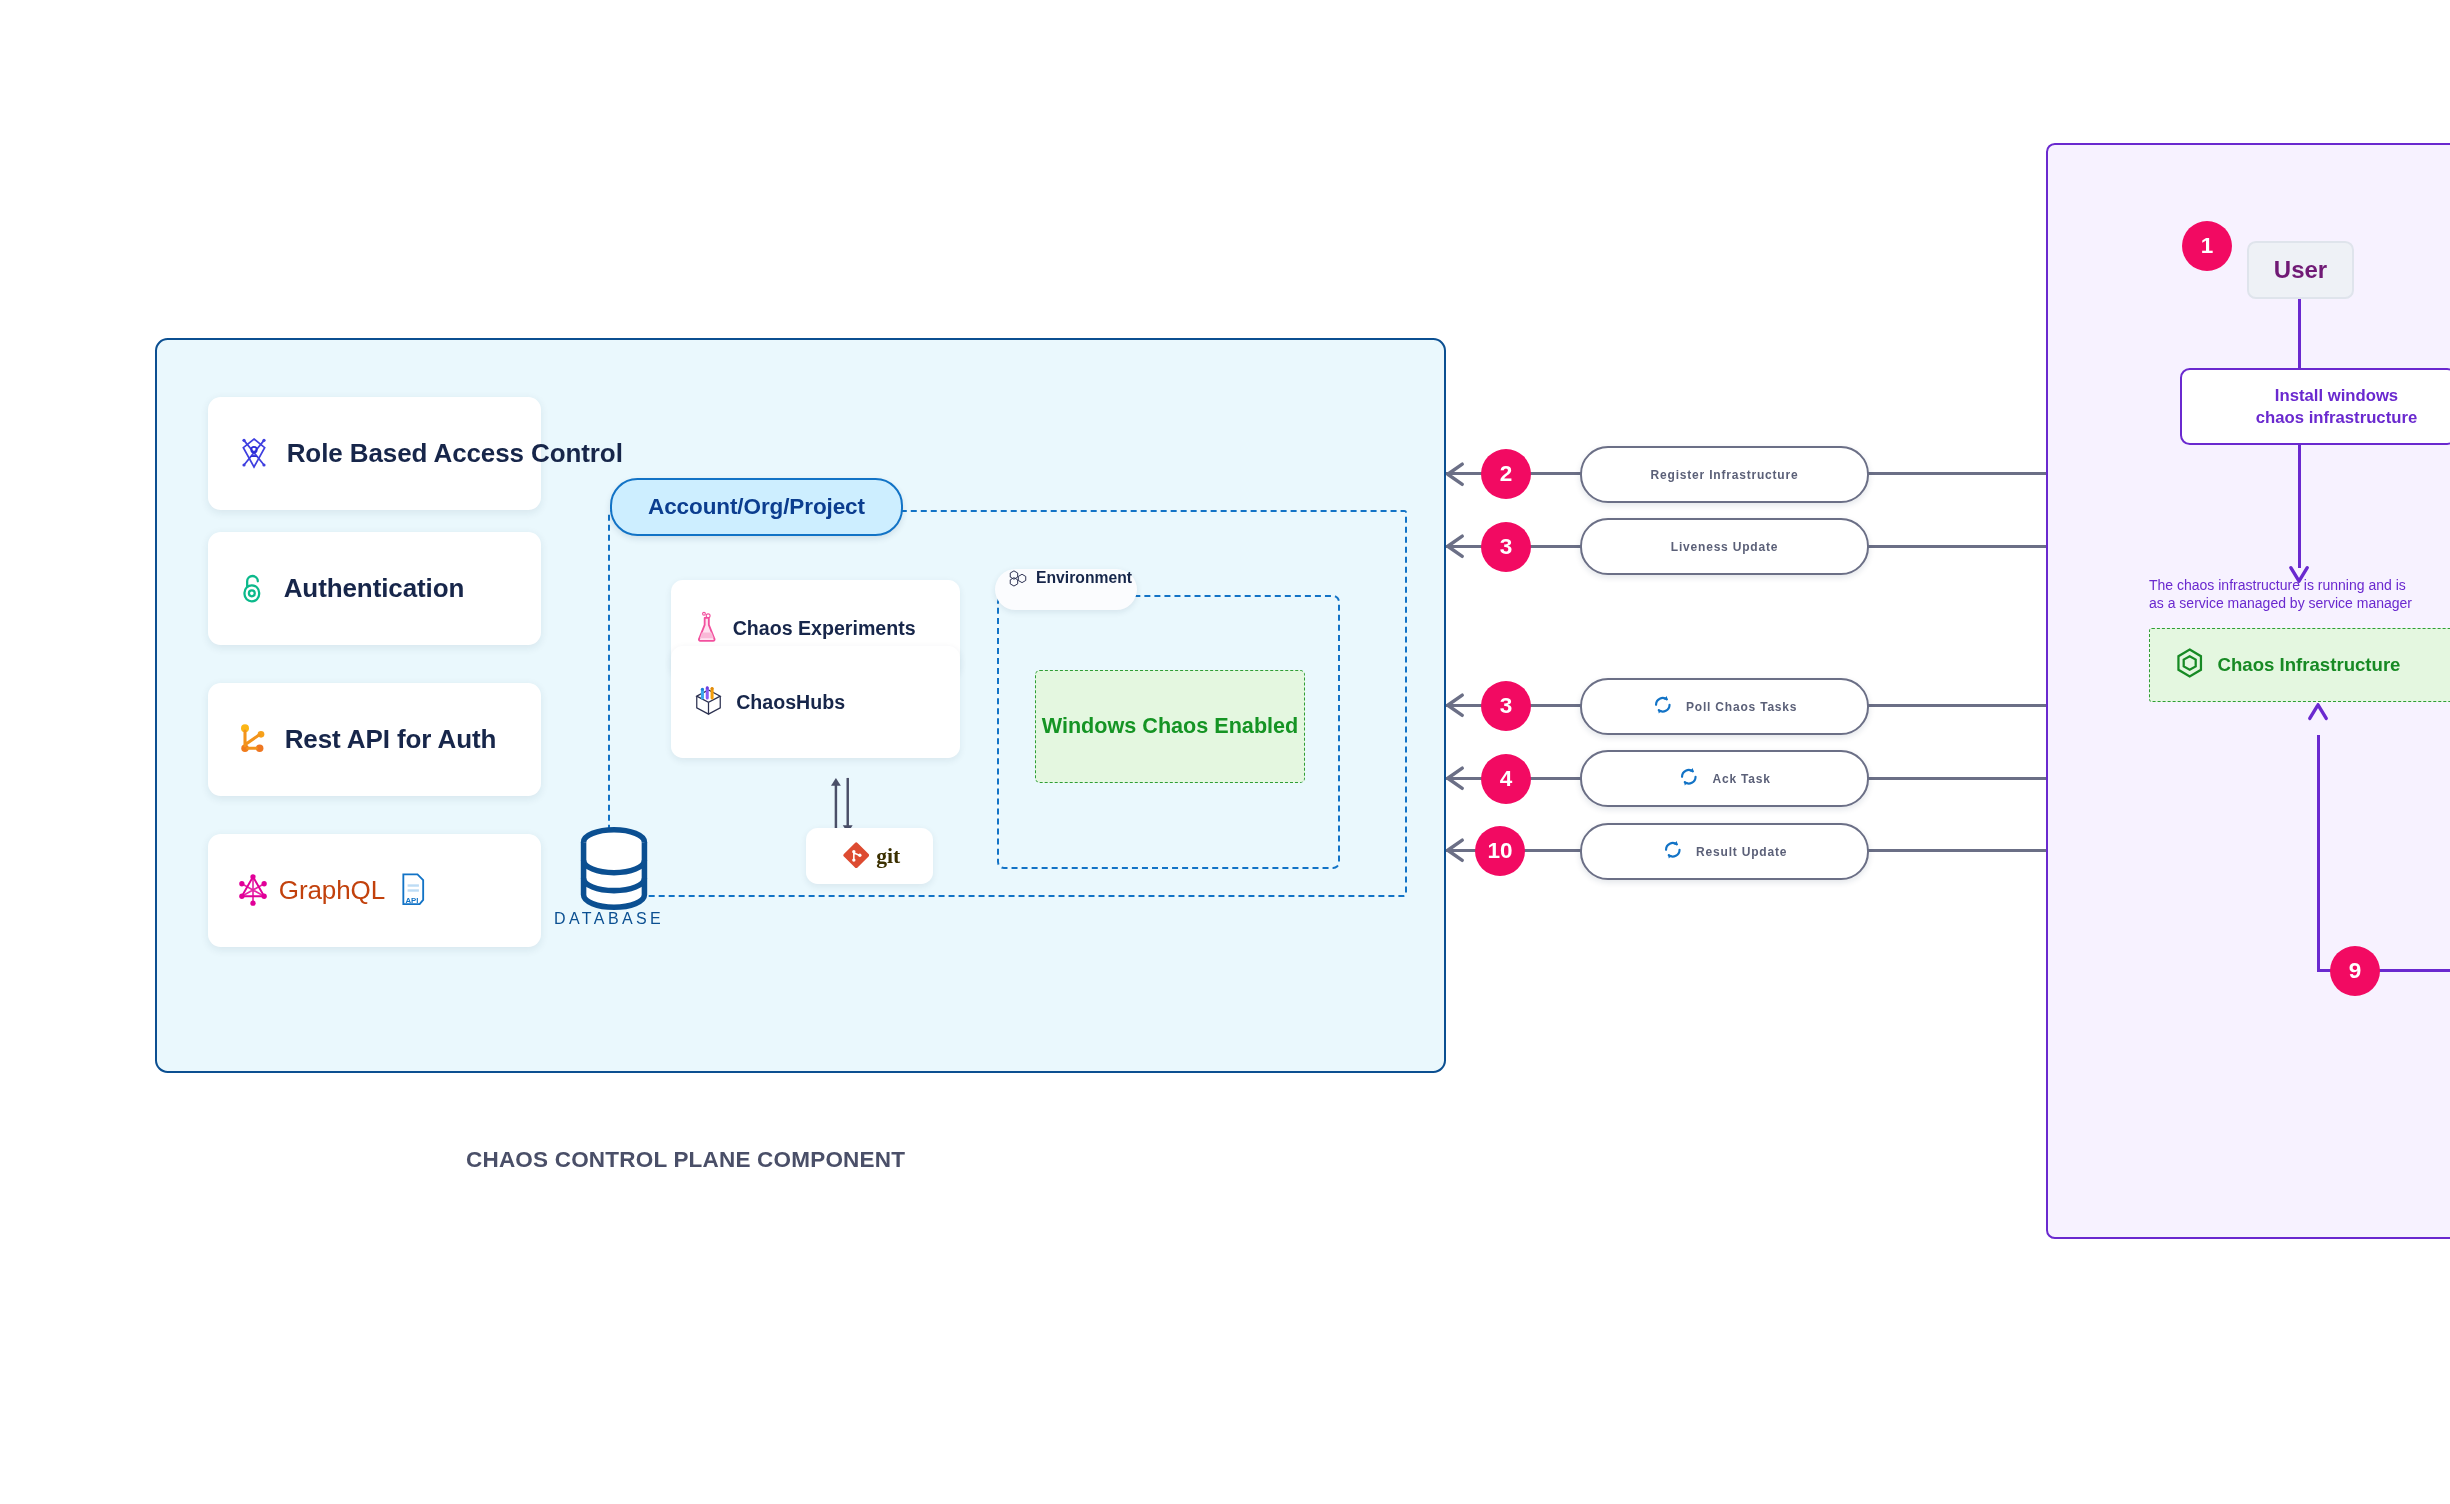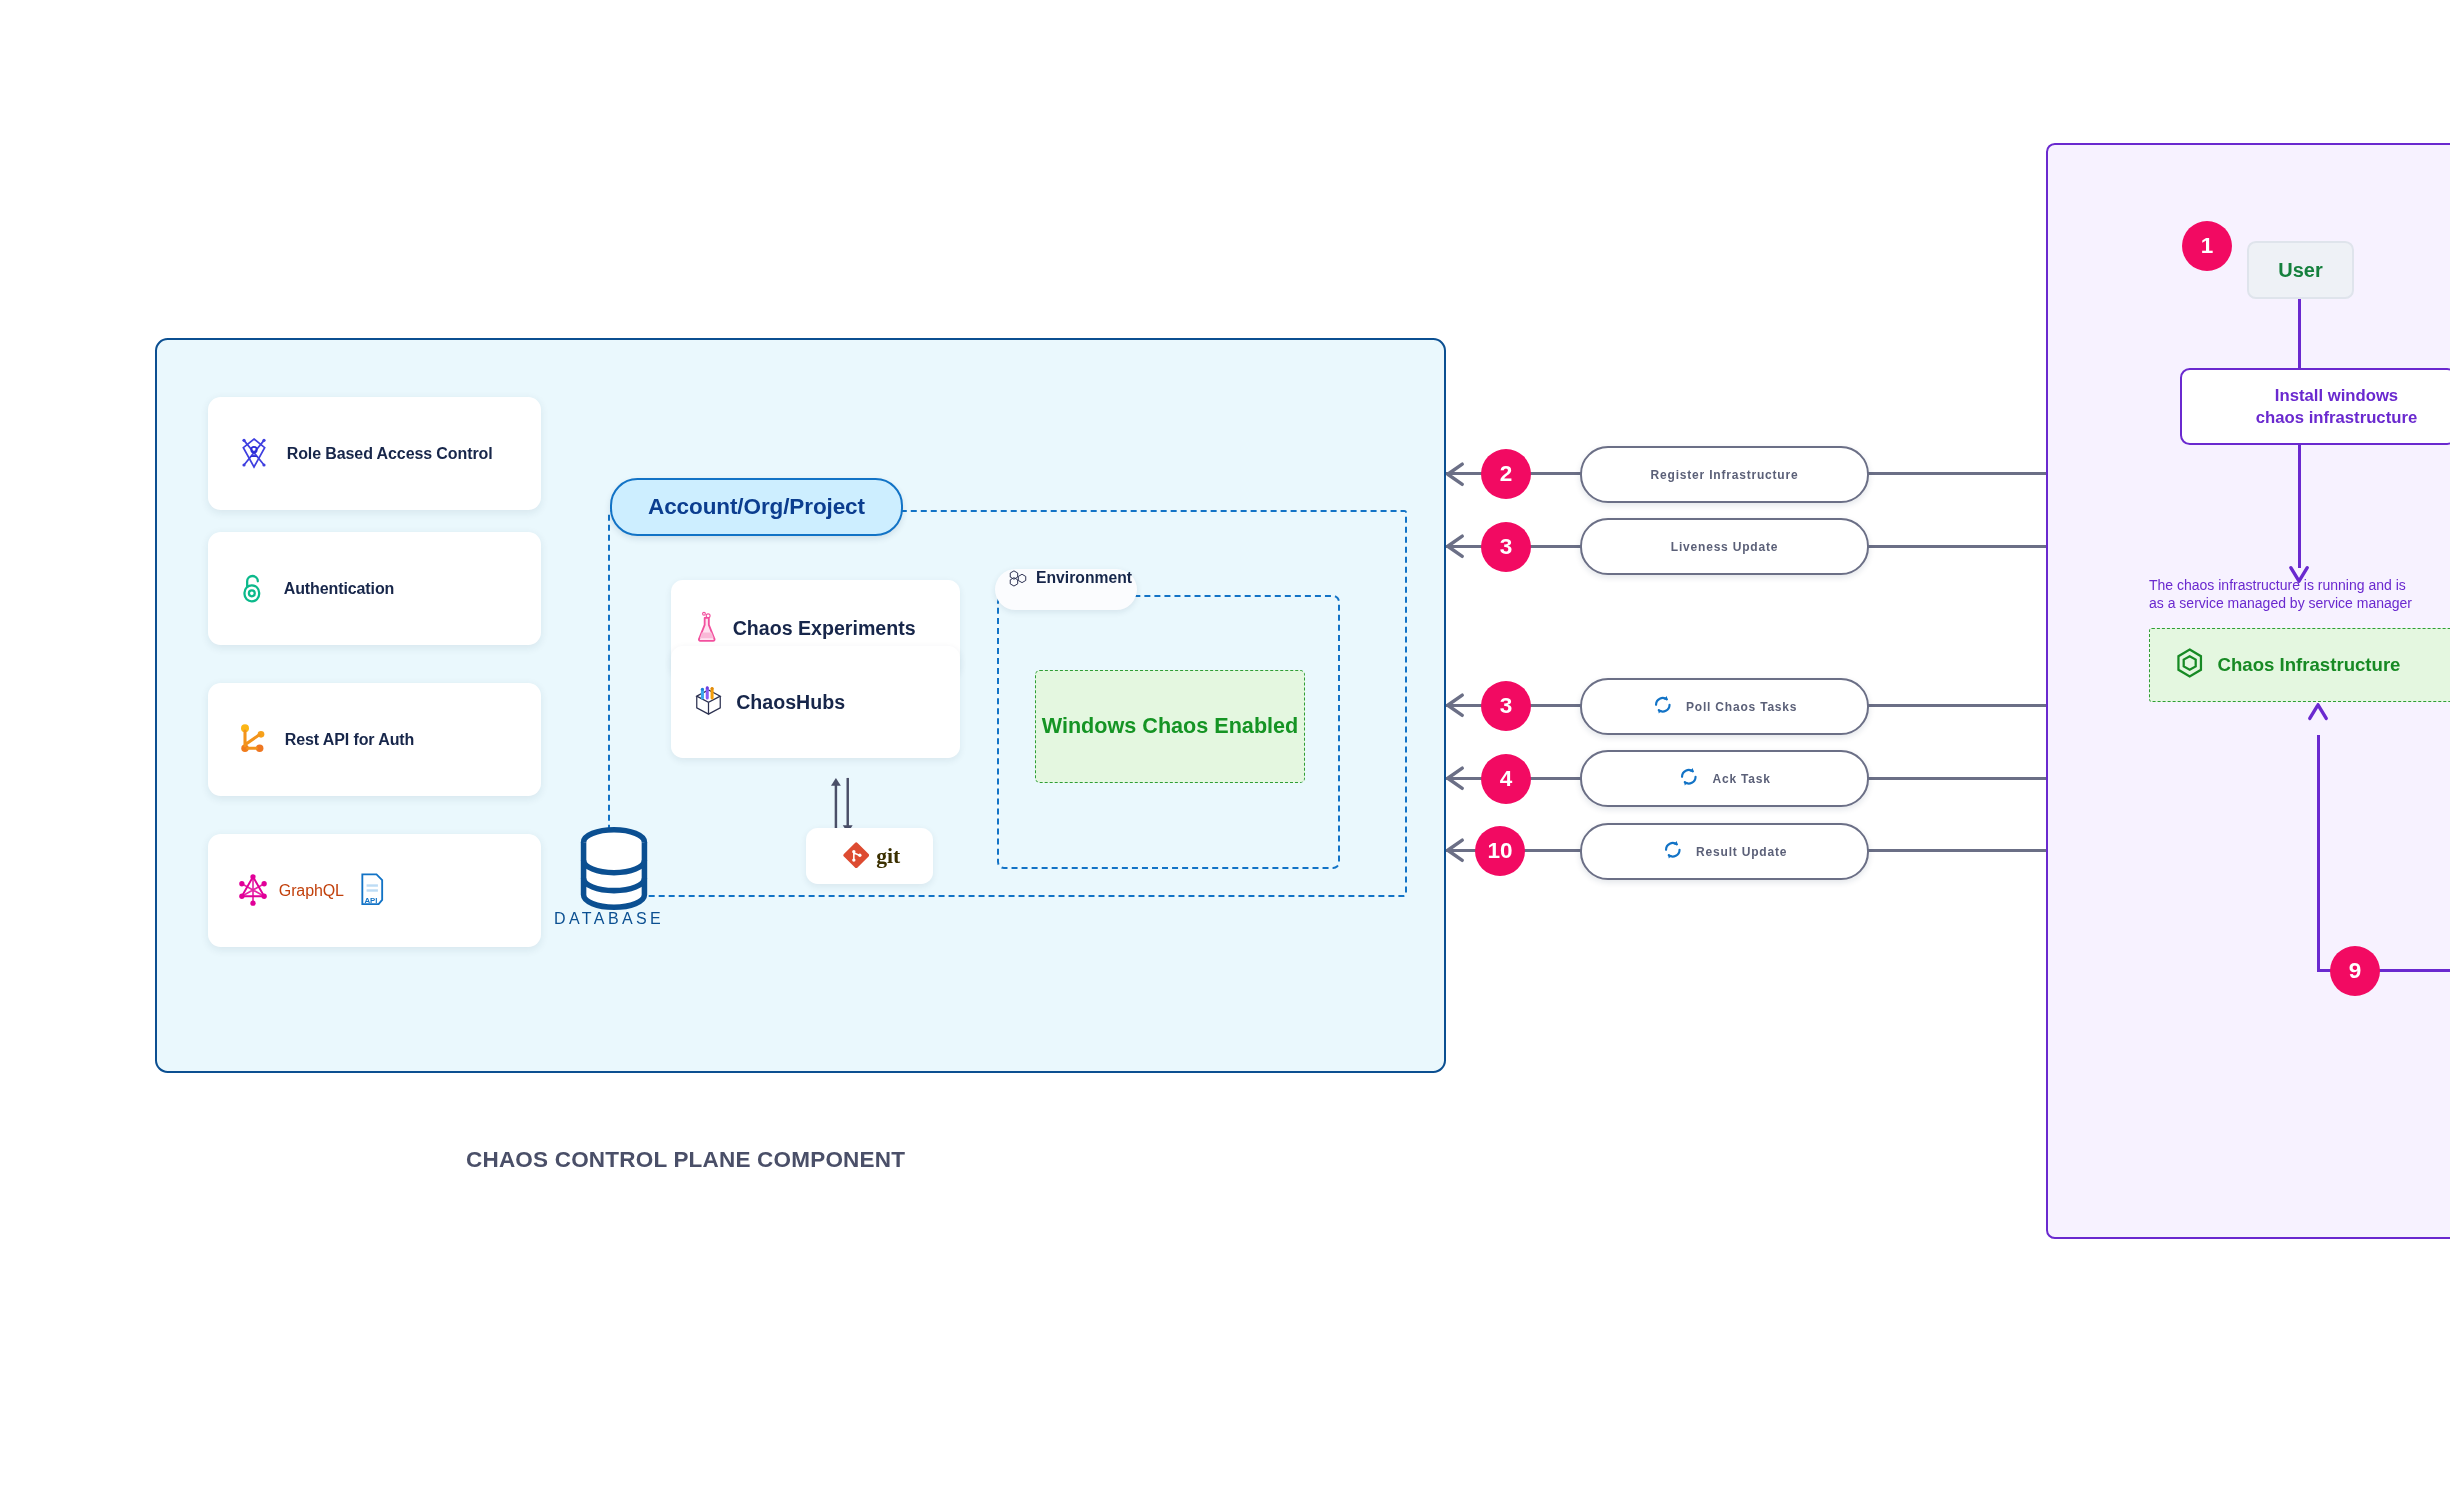--- a/index.html
+++ b/index.html
@@ -12,21 +12,21 @@
     left:155px;top:338px;width:1291px;height:735px;
     background:#eaf8fd;border:2.9px solid #0b4f91;border-radius:12.7px;
     box-sizing:border-box;
   }
   .svc-card{
     position:absolute;left:208px;width:333px;height:113px;
     background:#ffffff;border-radius:12.7px;
     box-shadow:0 2.9px 8.8px rgba(20,50,80,.09);
     display:flex;align-items:center;padding-left:30px;box-sizing:border-box;gap:16.7px;
   }
-  .svc-label{font-size:16px;font-weight:700;color:#17264a;letter-spacing:-0.1px;white-space:nowrap;}
+  .svc-label{font-size:26px;font-weight:700;color:#17264a;letter-spacing:-0.1px;white-space:nowrap;}
 
   
   #aop-dashed{
     left:608px;top:510px;width:799px;height:387px;
     border:2.5px dashed #1273c6;border-radius:2.9px;box-sizing:border-box;
   }
   #aop-chip{
     left:610px;top:478px;width:289px;height:54px;
     background:#cdeeff;border:2.5px solid #1273c6;border-radius:27.4px;
     display:flex;align-items:center;justify-content:center;
@@ -88,21 +88,21 @@
   .pbox{
     position:absolute;background:#ffffff;border:2.9px solid #6a29cf;border-radius:9.8px;
     display:flex;align-items:center;justify-content:center;text-align:center;box-sizing:border-box;
   }
   .pbox span{font-size:16.7px;font-weight:700;color:#6a29cf;line-height:1.26;margin-left:36px;}
   #user-box{
     left:2247px;top:241px;width:107px;height:58px;background:#eef1f6;
     border:2px solid #dfe4ec;border-radius:8.8px;
     display:flex;align-items:center;justify-content:center;box-sizing:border-box;
   }
-  #user-box span{font-size:20px;font-weight:600;color:#15803d;}
+  #user-box span{font-size:24px;font-weight:600;color:#701a75;}
   .note{position:absolute;font-size:14px;color:#6a29cf;line-height:1.32;font-weight:400;}
   #chaos-infra{
     left:2149px;top:628px;width:340px;height:74px;
     background:#e4f7e0;border:1.5px dashed #2f9e35;border-radius:2.9px;
     display:flex;align-items:center;gap:14.7px;padding-left:25.5px;box-sizing:border-box;
   }
   #chaos-infra span{font-size:18.6px;font-weight:700;color:#178a24;}
 
   .vline{position:absolute;background:#6a29cf;width:3.4px;}
   .hline{position:absolute;background:#6a29cf;height:3.4px;}

